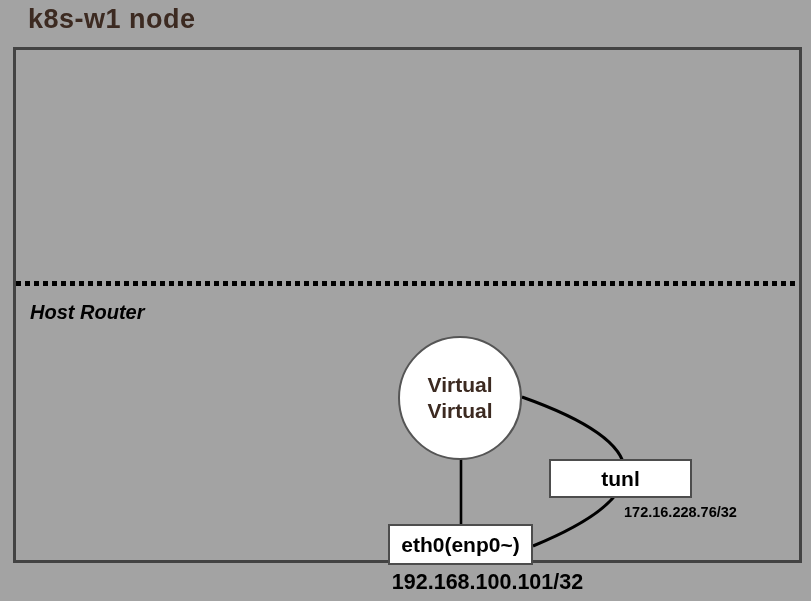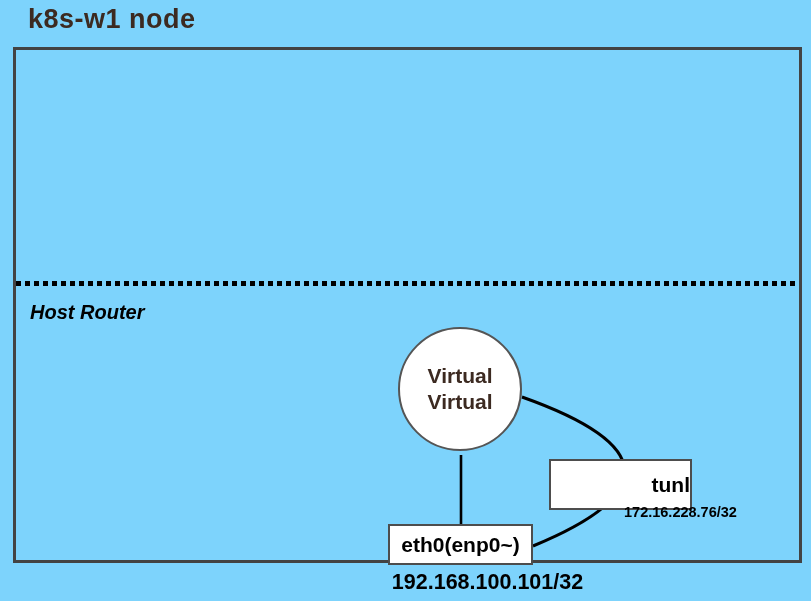--- a/index.html
+++ b/index.html
@@ -4,21 +4,21 @@
 <style>
   * { margin: 0; padding: 0; box-sizing: border-box; }
   html, body {
     font-family: "Liberation Sans", sans-serif;
     background: #ffffff;
   }
   .canvas {
     position: relative;
     width: 811px;
     height: 601px;
-    background: #7dd3fc;
+    background: #a3a3a3;
     overflow: hidden;
   }
   .page-title {
     position: absolute;
     left: 28px;
     top: 4px;
     font-size: 27px;
     font-weight: bold;
     color: #3C2A21;
     letter-spacing: 0.5px;
@@ -54,21 +54,21 @@
   svg.connectors {
     position: absolute;
     left: 0; top: 0;
     width: 811px;
     height: 601px;
     pointer-events: none;
   }
   .router-circle {
     position: absolute;
     left: 398px;
-    top: 327px;
+    top: 336px;
     width: 124px;
     height: 124px;
     border: 2.5px solid #555555;
     border-radius: 50%;
     background: #ffffff;
     display: flex;
     flex-direction: column;
     align-items: center;
     justify-content: center;
     text-align: center;
@@ -89,22 +89,21 @@
   }
   .iface-box .shape-label {
     font-size: 21px;
     font-weight: bold;
     color: #000000;
   }
   .tunl-box {
     left: 549px;
     top: 459px;
     width: 143px;
-    height: 51px;
-    justify-content: flex-end;
+    height: 39px;
   }
   .eth0-box {
     left: 388px;
     top: 524px;
     width: 145px;
     height: 41px;
     align-items: center;
   }
   .tunl-ip {
     position: absolute;

